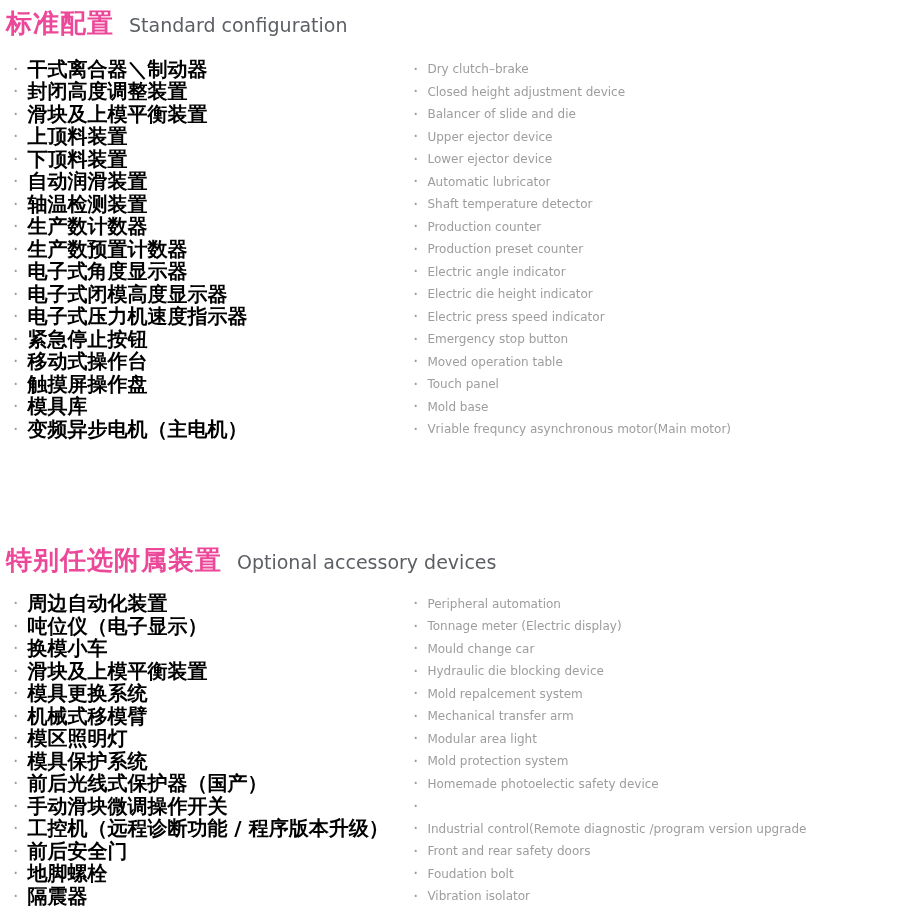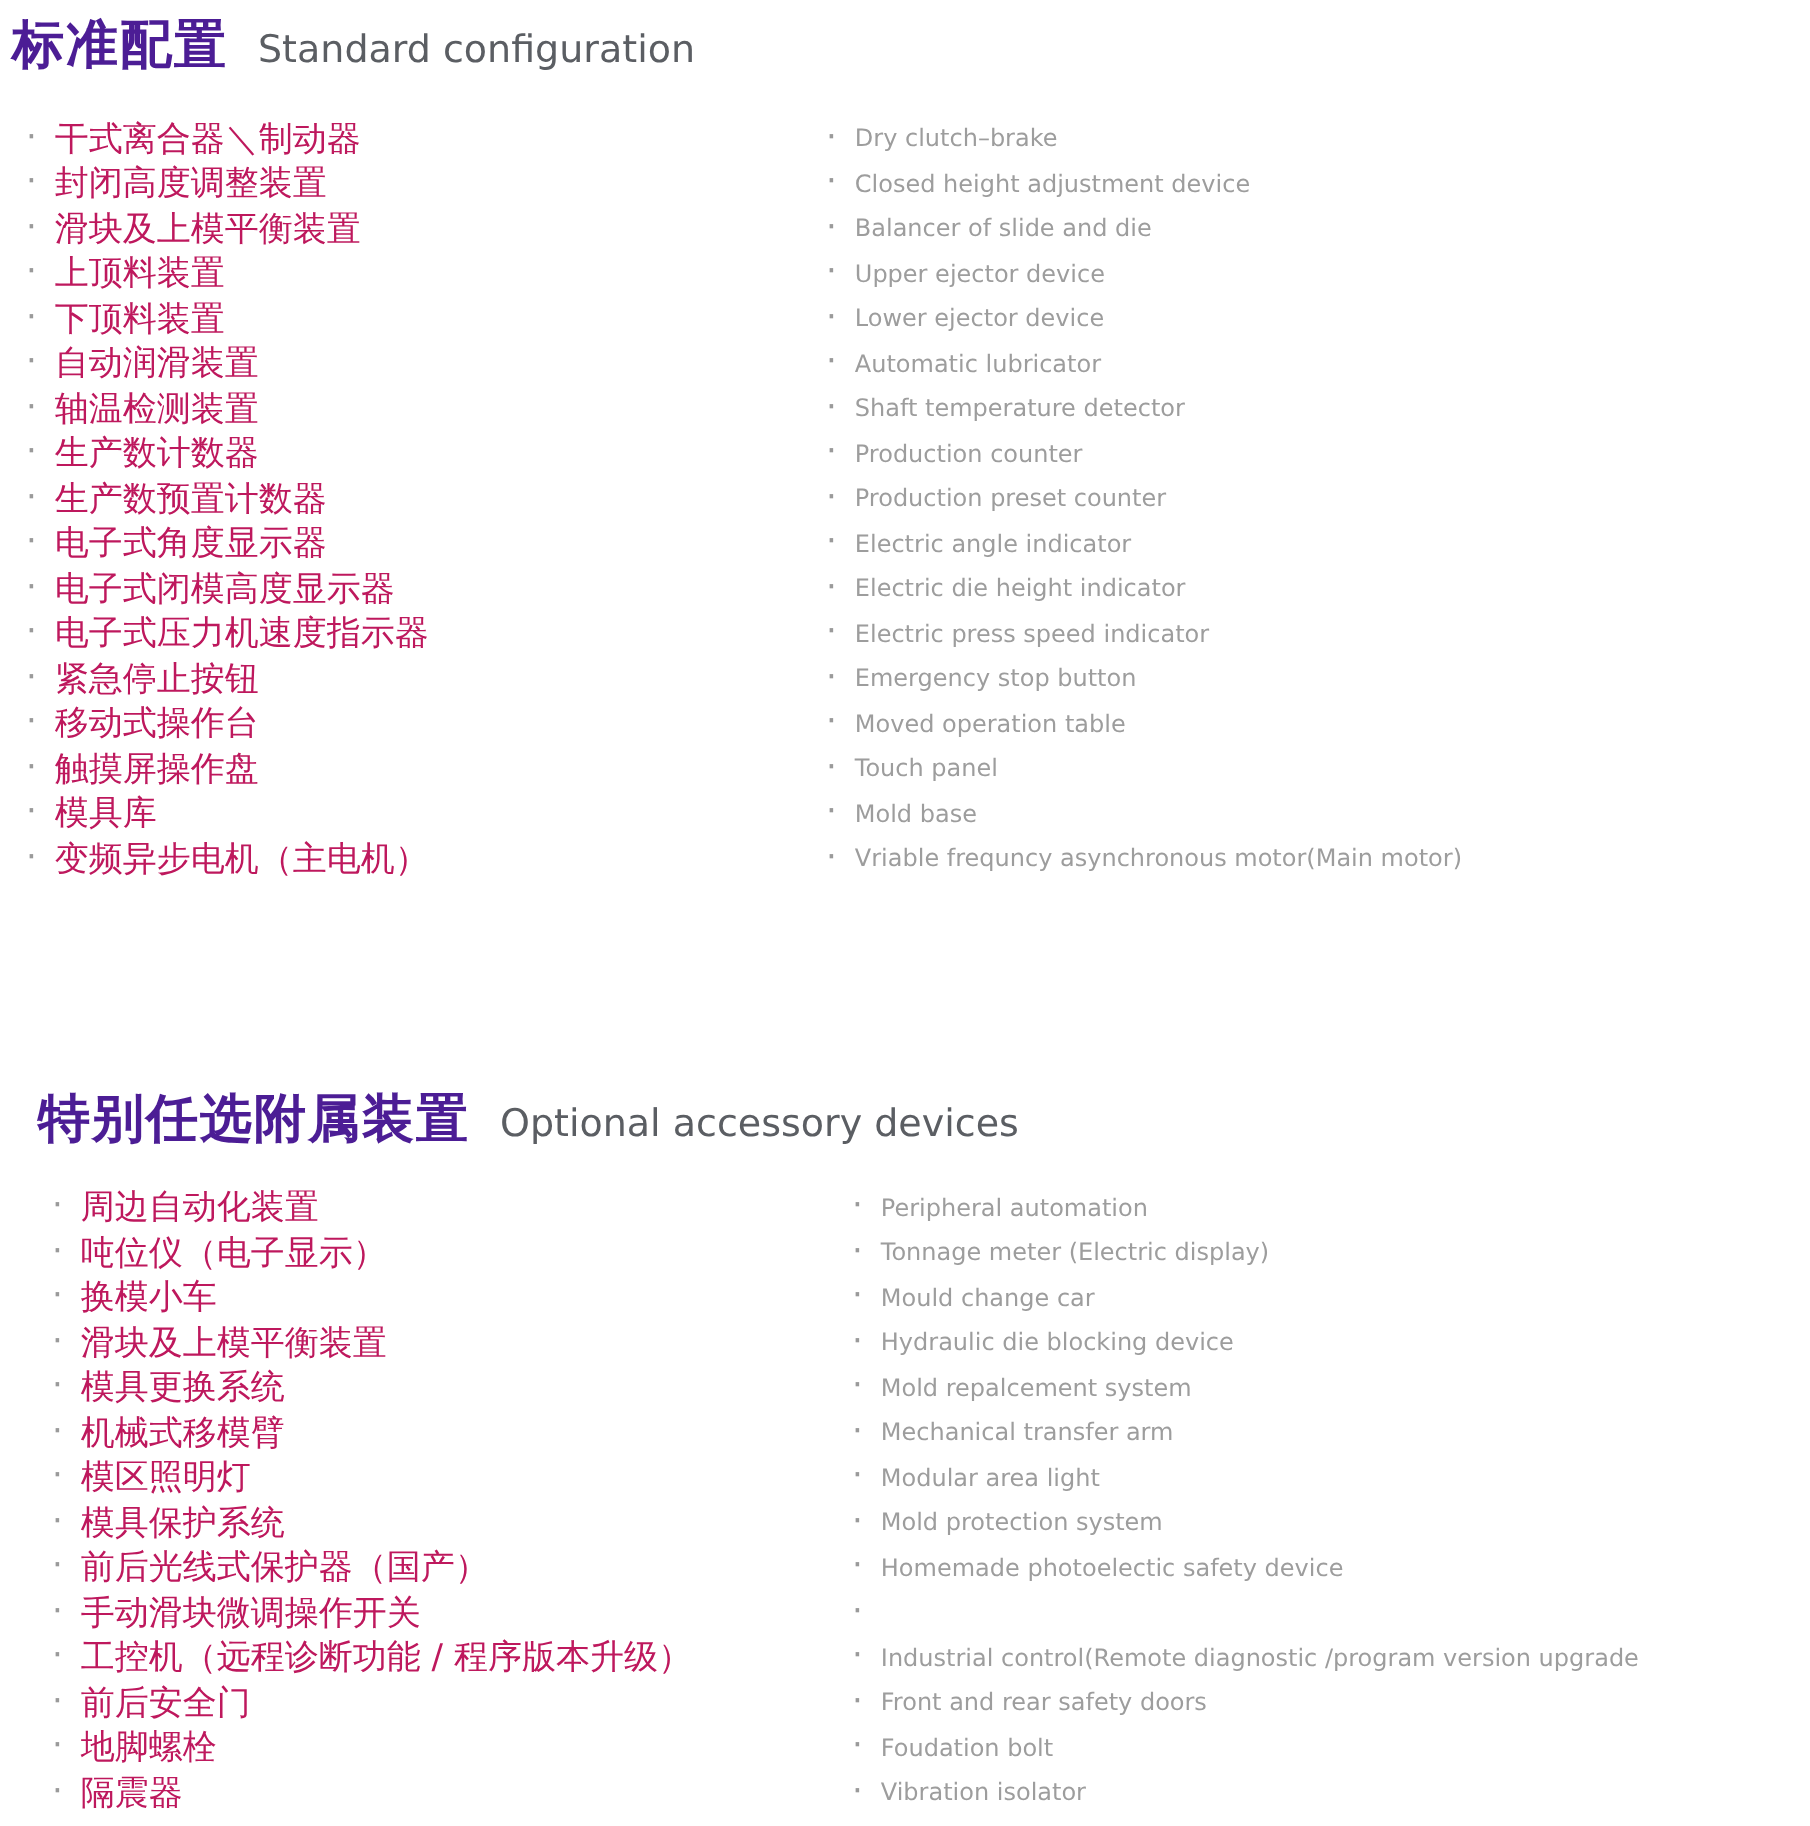--- a/index.html
+++ b/index.html
@@ -11,53 +11,53 @@
     font-family: "DejaVu Sans", "Liberation Sans", sans-serif;
   }
   .page { padding: 8px 0 0 6px; }
 
   .section-header {
     display: flex;
     align-items: baseline;
     white-space: nowrap;
   }
   .title-cn {
-    color: #4c1d95;
+    color: #ec4899;
     font-size: 26px;
     font-weight: bold;
     letter-spacing: 1px;
     line-height: 31px;
   }
   .title-en {
     color: #5b5e63;
     font-size: 19px;
     font-weight: normal;
     margin-left: 15px;
   }
 
   .list { margin-top: 19px; }
   .section-optional .list { margin-top: 17px; }
-  .section-optional { margin-top: 104px; margin-left: 13px; }
+  .section-optional { margin-top: 104px; }
 
   .row {
     display: flex;
     align-items: center;
     height: 22.5px;
     white-space: nowrap;
   }
   .cell { display: flex; align-items: center; }
   .cell.cn { flex: 0 0 407px; padding-left: 7px; }
   .cell.en { flex: 1 1 auto; }
   .bullet {
     color: #9a9a9a;
     font-size: 17px;
     margin-right: 9px;
     line-height: 1;
   }
-  .txt-cn { color: #be185d; font-size: 17px; }
+  .txt-cn { color: #000000; font-size: 20px; font-weight: bold; }
   .txt-en { color: #9d9d9d; font-size: 12px; }
 </style>
 </head>
 <body>
 
 <div class="page">
 
   <section class="section-standard">
     <header class="section-header">
       <span class="title-cn">标准配置</span>

